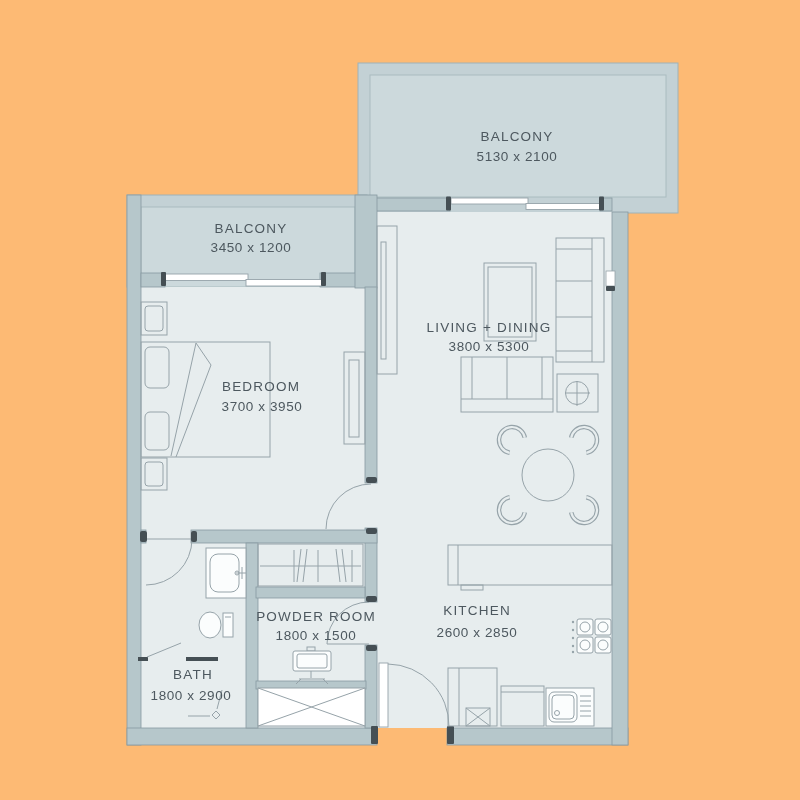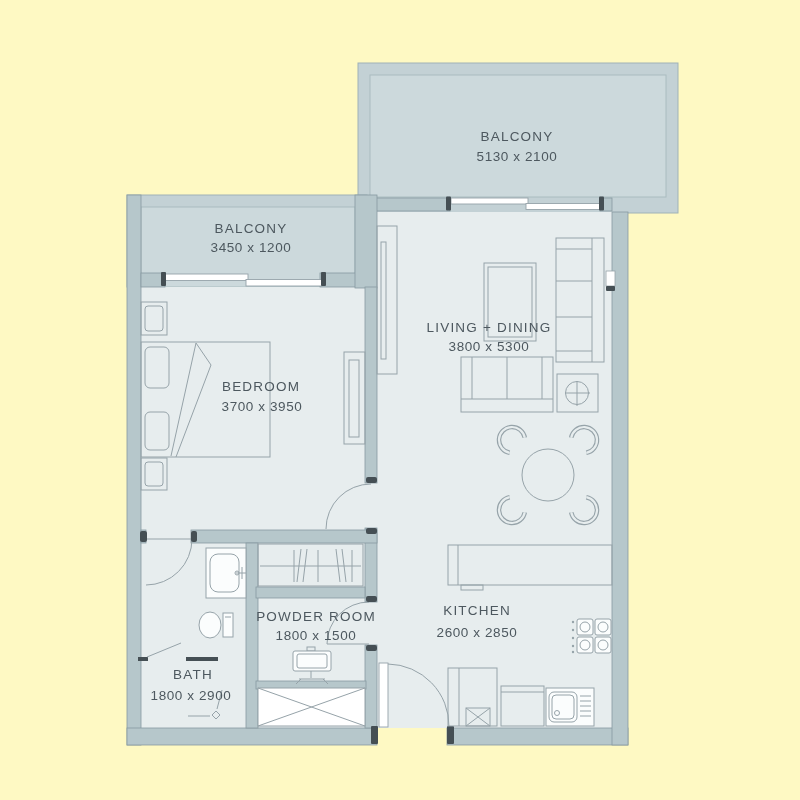--- a/index.html
+++ b/index.html
@@ -1,16 +1,16 @@
 <!DOCTYPE html>
 <html><head>
 <meta charset="utf-8">
 <style>
   html,body{margin:0;padding:0;background:#ffffff;}
-  .stage{width:800px;height:800px;position:relative;background:#fef9c3;overflow:hidden;}
+  .stage{width:800px;height:800px;position:relative;background:#fdba74;overflow:hidden;}
   svg{display:block;}
   .room-label{font-family:"Liberation Sans",sans-serif;font-size:13.5px;font-weight:500;
     fill:#4d585f;letter-spacing:1.2px;text-anchor:middle;}
   .room-dims{font-family:"Liberation Sans",sans-serif;font-size:13.5px;font-weight:400;
     fill:#4d585f;letter-spacing:0.6px;text-anchor:middle;}
   .wall{fill:#b6c7cb;stroke:#8799a0;stroke-width:0.8;}
   .furn{fill:none;stroke:#96a3a9;stroke-width:1;}
   .furn-w{fill:#fbfdfd;stroke:#96a3a9;stroke-width:1;}
   .cap{fill:#454f54;}
   .arc{fill:none;stroke:#96a3a9;stroke-width:1;}

